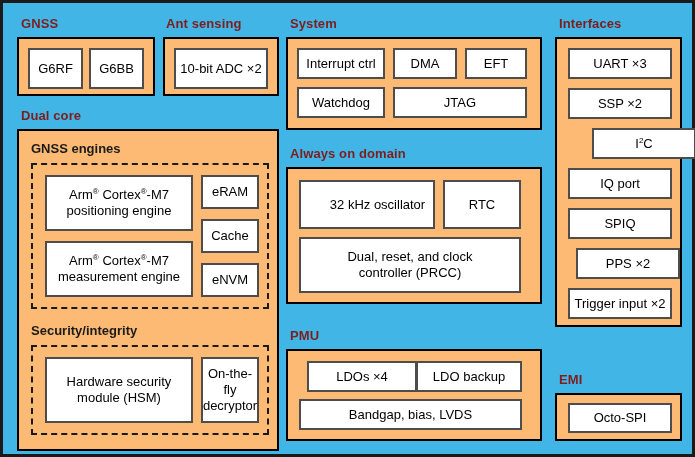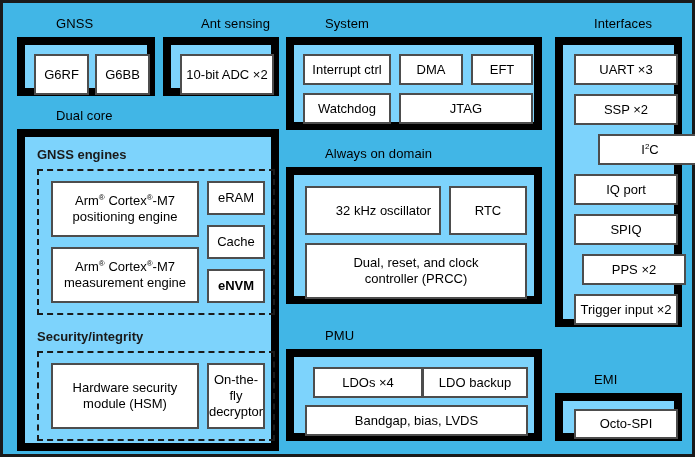--- a/index.html
+++ b/index.html
@@ -15,34 +15,33 @@
     position: relative;
     width: 695px;
     height: 457px;
     background: #41b6e6;
     border: 3px solid #1a1a1a;
   }
 
   
   .sec-label {
     position: absolute;
-    color: #000000;
-    font-weight: normal;
+    color: #7f1d1d;
+    font-weight: bold;
     font-size: 13px;
     line-height: 15px;
     white-space: nowrap;
     letter-spacing: 0.1px;
-    margin-left: 35px;
   }
 
   
   .panel {
     position: absolute;
-    background: #7dd3fc;
-    border: 8px solid #000000;
+    background: #fdba74;
+    border: 2px solid #000000;
   }
 
   
   .dashed {
     position: absolute;
     border: 2px dashed #1a1a1a;
     background: transparent;
   }
 
   
@@ -103,21 +102,21 @@
         <span>positioning engine</span>
       </div>
 
       <div class="block" style="left:12px; top:76px; width:148px; height:56px; flex-direction:column;">
         <span><span>Arm</span><sup>®</sup><span> Cortex</span><sup>®</sup><span>-M7</span></span>
         <span>measurement engine</span>
       </div>
 
       <div class="block" style="left:168px; top:10px; width:58px; height:34px;">eRAM</div>
       <div class="block" style="left:168px; top:54px; width:58px; height:34px;">Cache</div>
-      <div class="block" style="left:168px; top:98px; width:58px; height:34px;font-weight:bold;">eNVM</div>
+      <div class="block" style="left:168px; top:98px; width:58px; height:34px;">eNVM</div>
     </div>
 
     <div class="sub-label" style="left:12px; top:192px;">Security/integrity</div>
 
     <div class="dashed" style="left:12px; top:214px; width:238px; height:90px;">
       <div class="block" style="left:12px; top:10px; width:148px; height:66px;">Hardware security module (HSM)</div>
       <div class="block" style="left:168px; top:10px; width:58px; height:66px;">On-the-fly decryptor</div>
     </div>
   </div>
 

